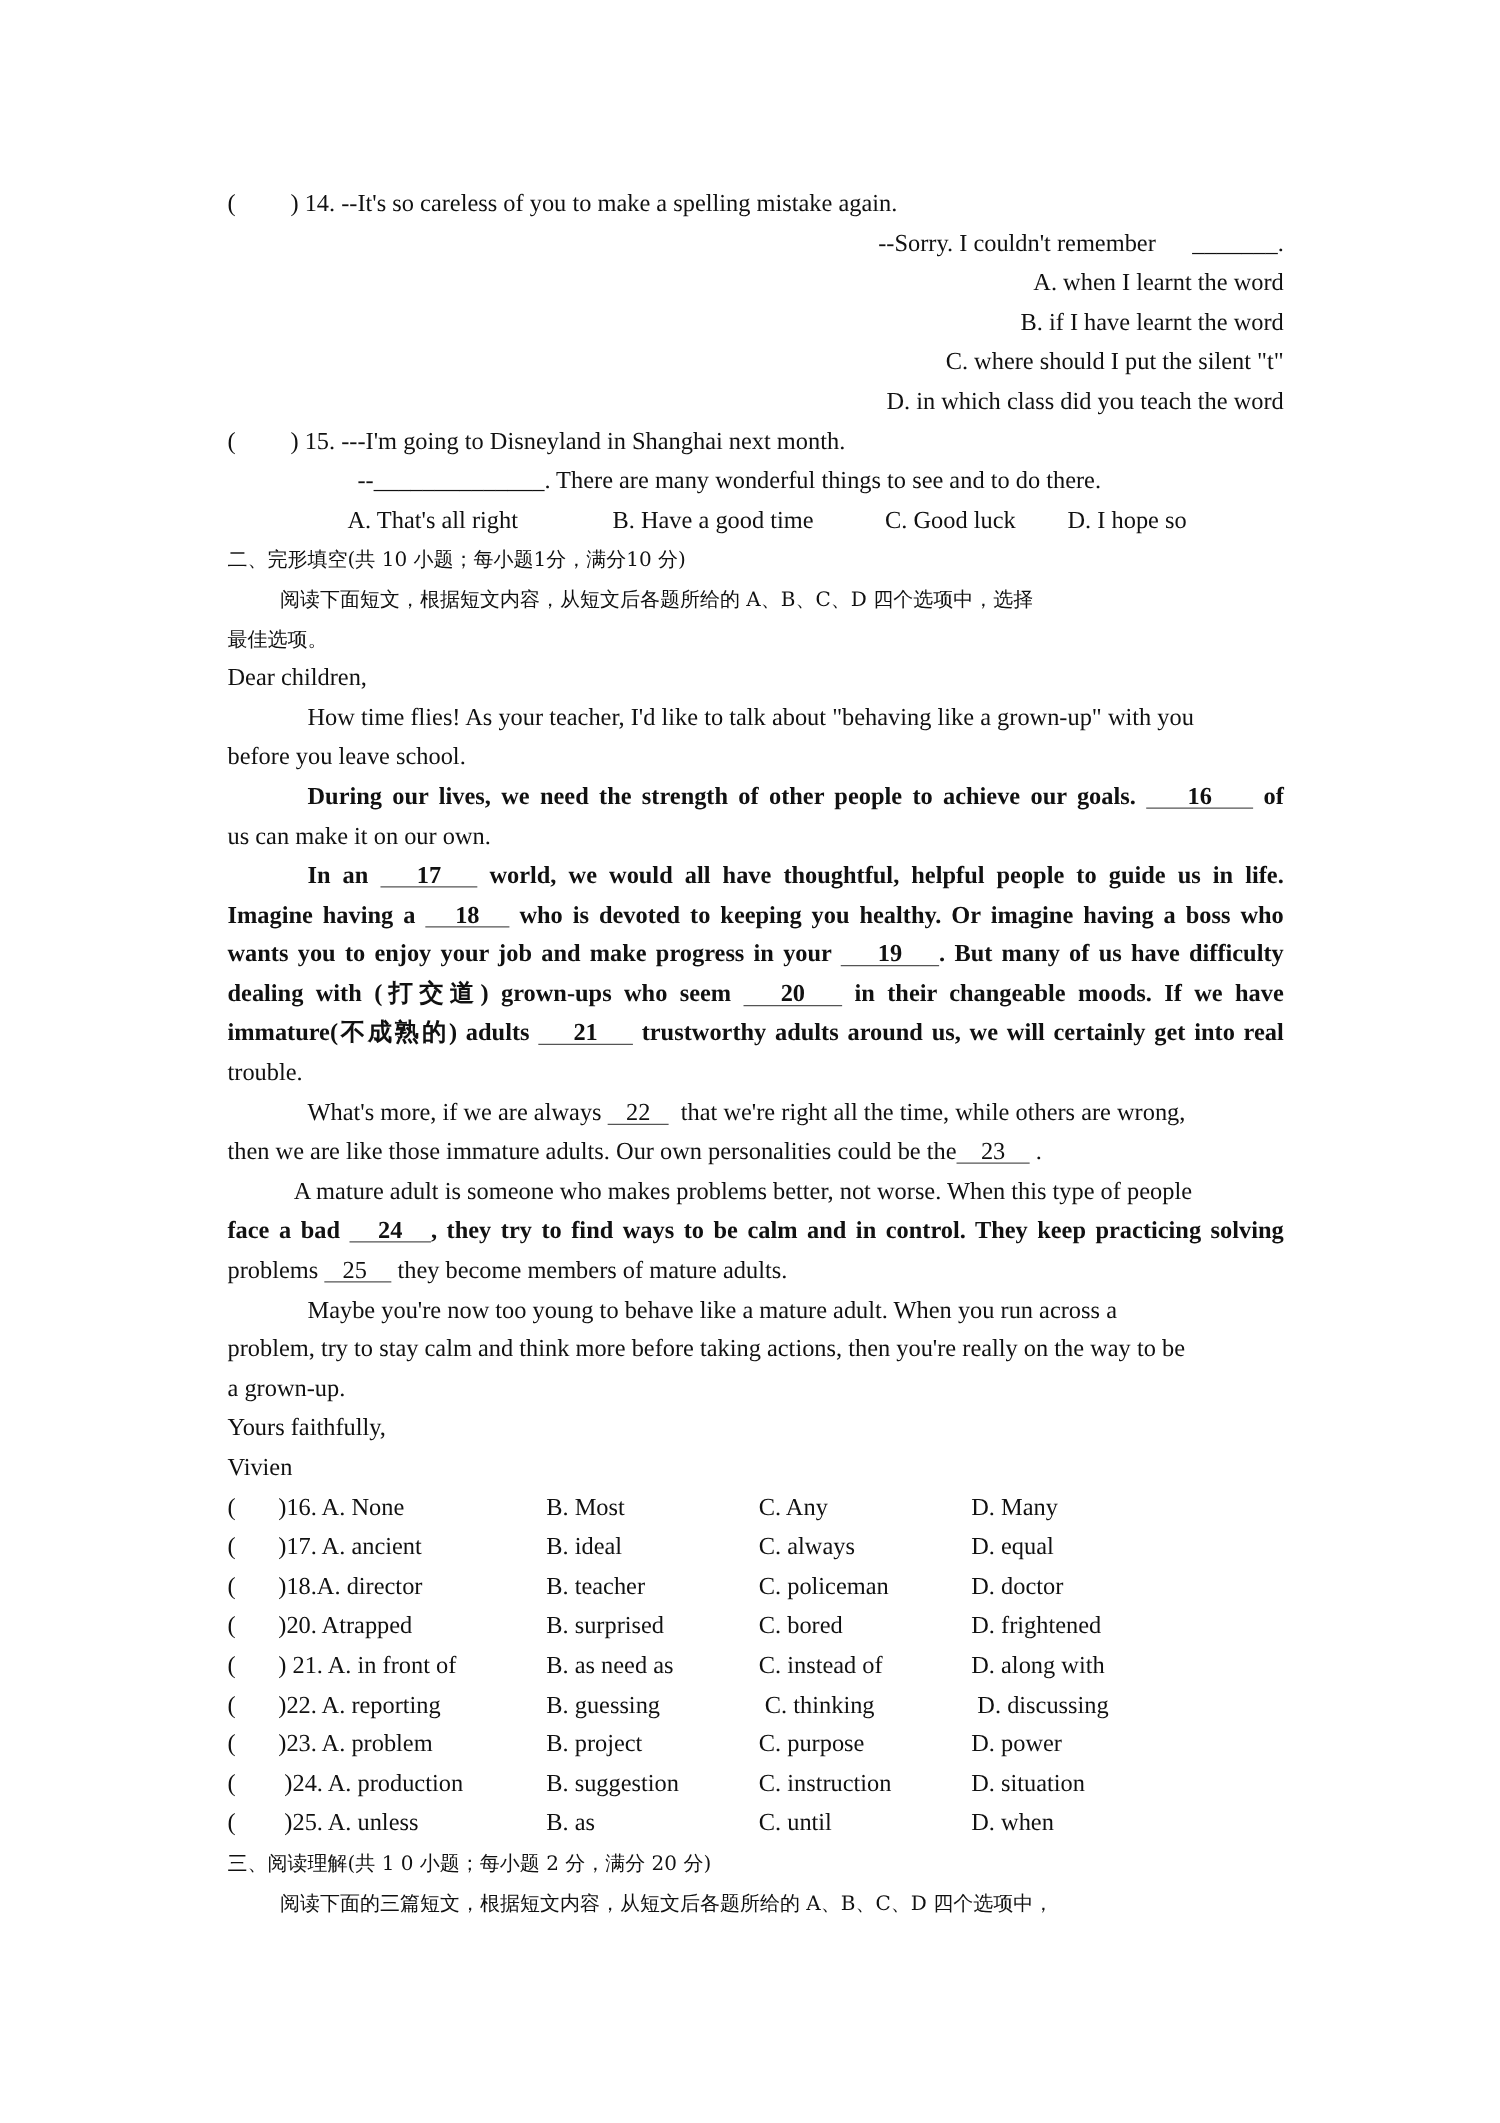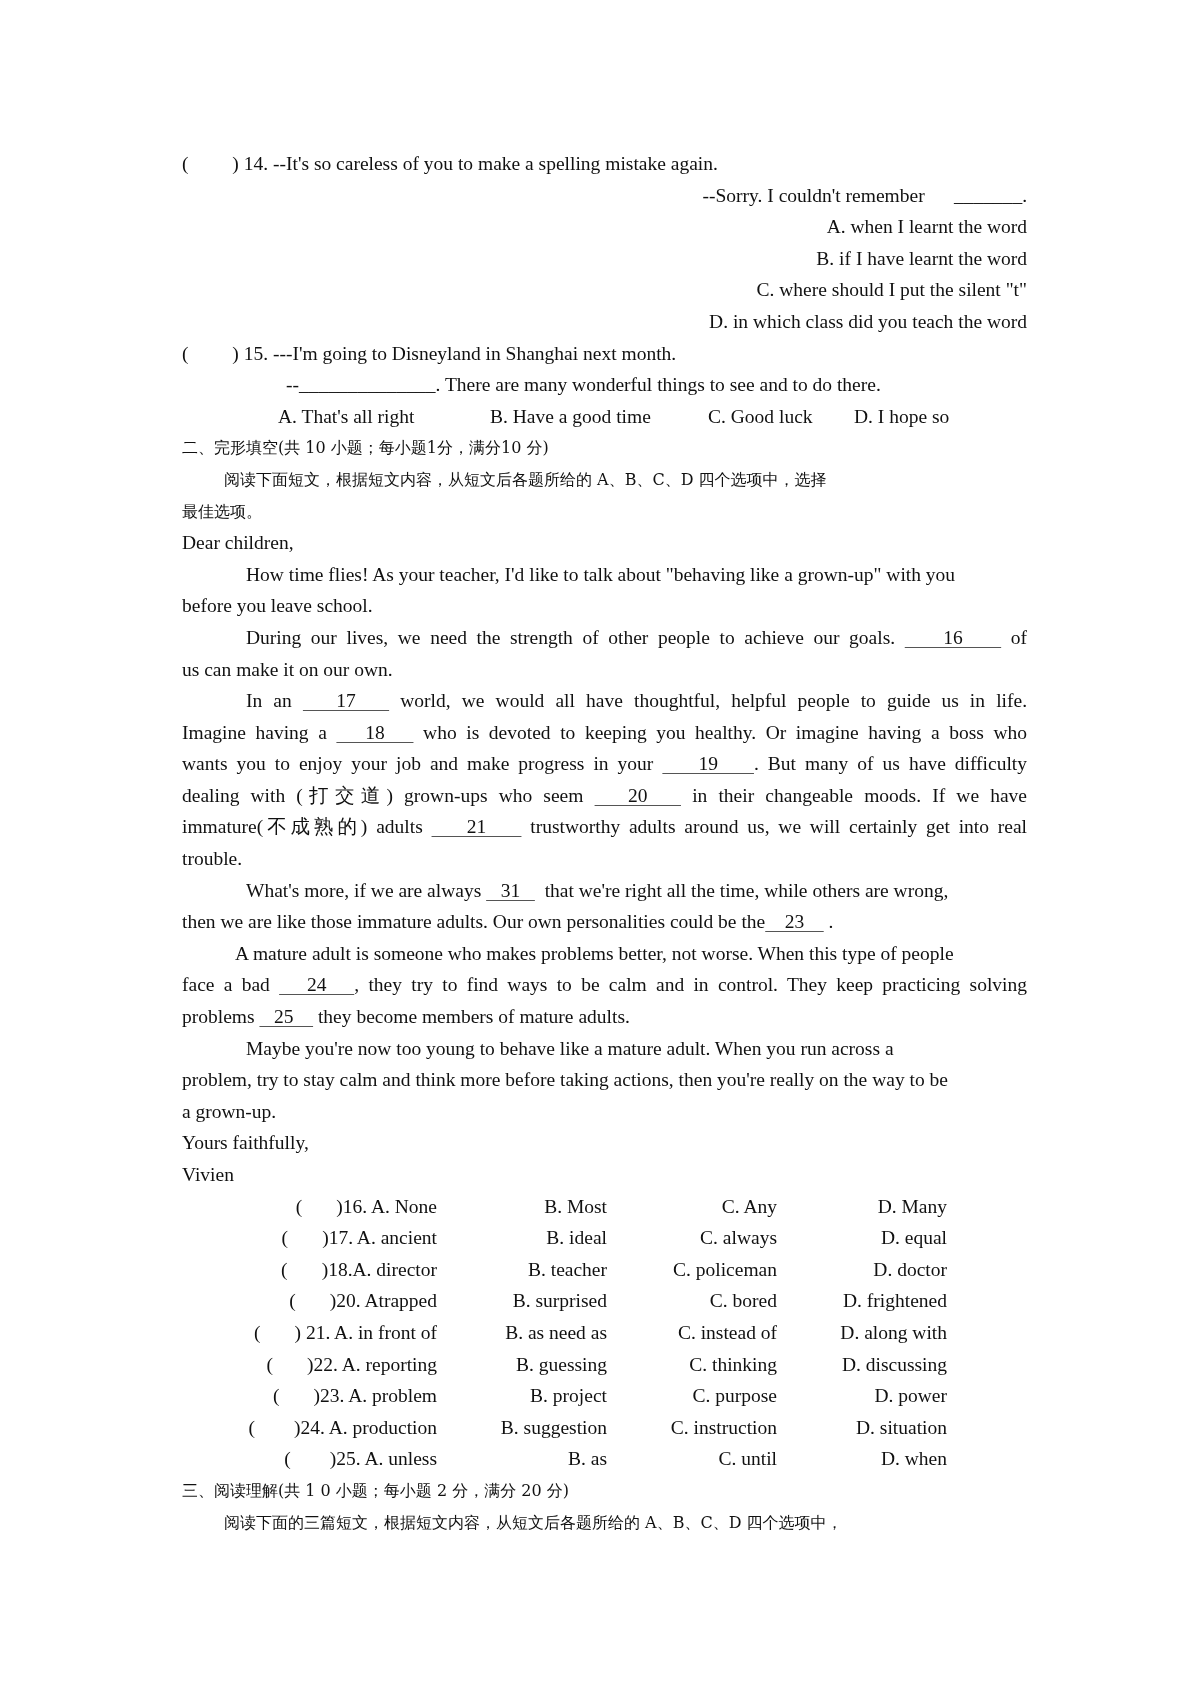--- a/index.html
+++ b/index.html
@@ -4,27 +4,27 @@
 <style>
   html, body { margin: 0; padding: 0; background: #ffffff; }
   body {
     width: 1200px; height: 1698px; position: relative; overflow: hidden;
     font-family: "Liberation Serif", "DejaVu Serif", serif;
     color: #111111; font-size: 19.5px;
   }
   .page { position: absolute; left: 182px; top: 148px; width: 845px; }
   .line { height: 31.6px; line-height: 31.6px; white-space: pre; }
   .blank { text-decoration: underline; text-underline-offset: 3px; text-decoration-color: #555; white-space: pre; }
-  .just { text-align: justify; text-align-last: justify; white-space: normal; }
+  .just { text-align: justify; text-align-last: justify; white-space: normal; font-weight: bold; }
   .indent { padding-left: 64px; }
   .indent-s { padding-left: 53px; }
   .indent-q { padding-left: 96px; text-align: right; }
   .indent-q2 { padding-left: 104px; }
   .cjk { font-family: "DejaVu Serif", serif; font-size: 16px; }
-  .opt-row { display: flex; text-align: right; }
+  .opt-row { display: flex; }
   .opt-row .c0 { width: 255px; }
   .opt-row .c1 { width: 170px; }
   .opt-row .c2 { width: 170px; }
   .opt-row .c3 { width: 170px; }
   .q15opts { display: flex; padding-left: 96px; }
   .q15opts span:nth-child(1){ width: 212px; }
   .q15opts span:nth-child(2){ width: 218px; }
   .q15opts span:nth-child(3){ width: 146px; }
 </style>
 </head>
@@ -59,21 +59,21 @@
   <div class="line indent just"><span>During our lives, we need the strength of other people to achieve our goals.</span> <span class="blank">    16    </span> <span>of</span></div>
   <div class="line">us can make it on our own.</div>
 
   <div class="line indent just"><span>In an</span> <span class="blank">   17   </span> <span>world, we would all have thoughtful, helpful people to guide us in life.</span></div>
   <div class="line just"><span>Imagine having a </span> <span class="blank">   18   </span> <span>who is devoted to keeping you healthy. Or imagine having a boss who</span></div>
   <div class="line just"><span>wants you to enjoy your job and make progress in your </span><span class="blank">    19    </span><span>. But many of us have difficulty</span></div>
   <div class="line just"><span>dealing with (打交道) grown-ups who seem </span> <span class="blank">   20   </span> <span>in their changeable moods. If we have</span></div>
   <div class="line just"><span>immature(不成熟的) adults </span><span class="blank">    21    </span><span> trustworthy adults around us, we will certainly get into real</span></div>
   <div class="line">trouble.</div>
 
-  <div class="line indent"><span>What's more, if we are always </span><span class="blank">   31   </span><span>  that we're right all the time, while others are wrong,</span></div>
+  <div class="line indent"><span>What's more, if we are always </span><span class="blank">   22   </span><span>  that we're right all the time, while others are wrong,</span></div>
   <div class="line"><span>then we are like those immature adults. Our own personalities could be the</span><span class="blank">    23    </span><span> .</span></div>
 
   <div class="line indent-s">A mature adult is someone who makes problems better, not worse. When this type of people</div>
   <div class="line just"><span>face a bad </span><span class="blank">   24   </span><span>, they try to find ways to be calm and in control. They keep practicing solving</span></div>
   <div class="line"><span>problems </span><span class="blank">   25    </span><span> they become members of mature adults.</span></div>
 
   <div class="line indent">Maybe you're now too young to behave like a mature adult. When you run across a</div>
   <div class="line">problem, try to stay calm and think more before taking actions, then you're really on the way to be</div>
   <div class="line">a grown-up.</div>
   <div class="line">Yours faithfully,</div>

